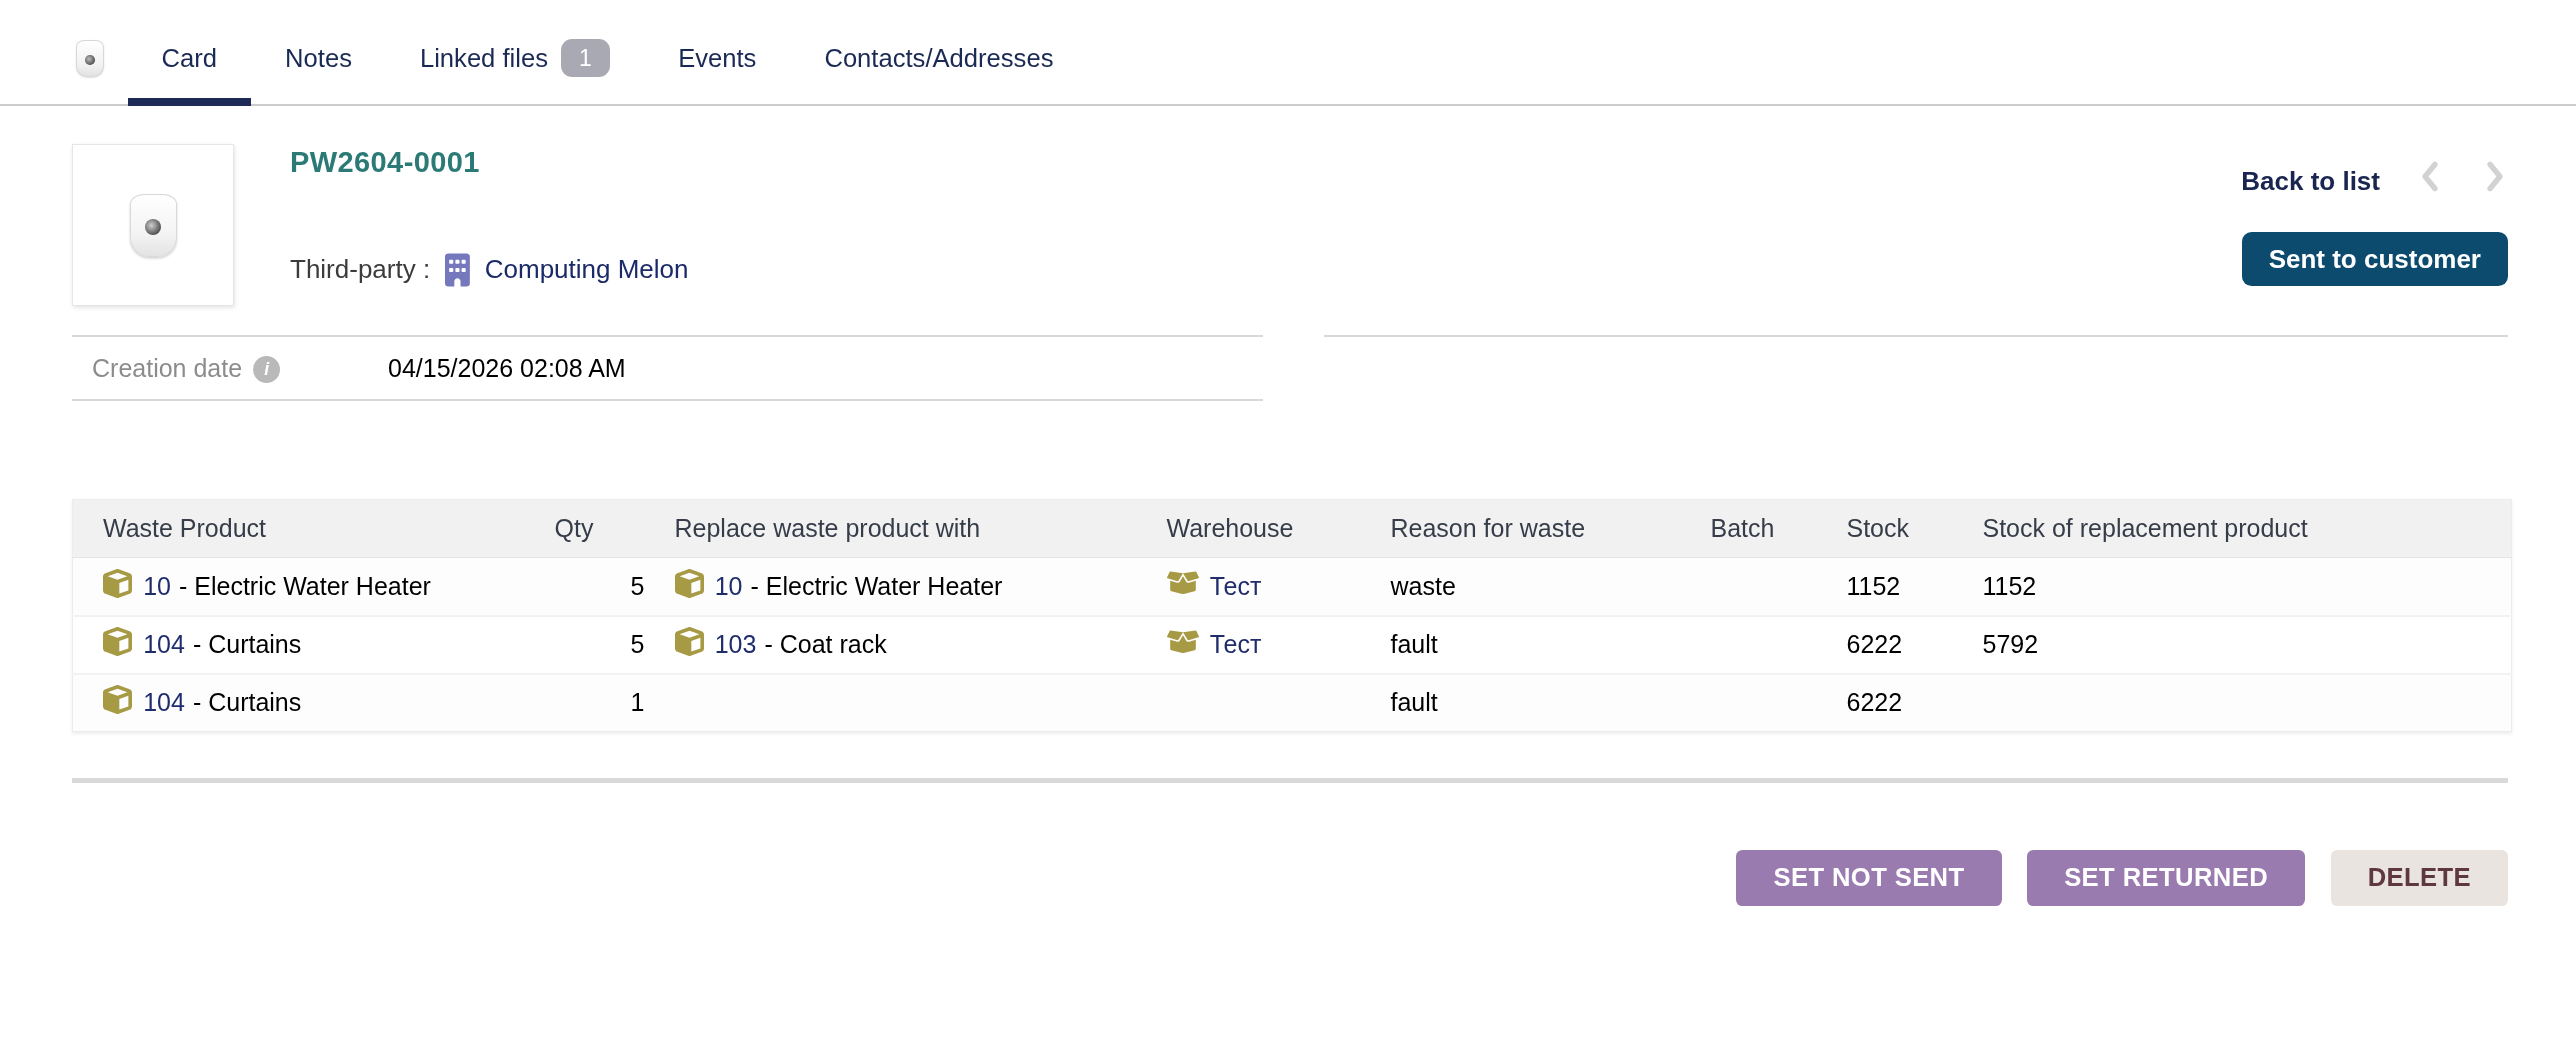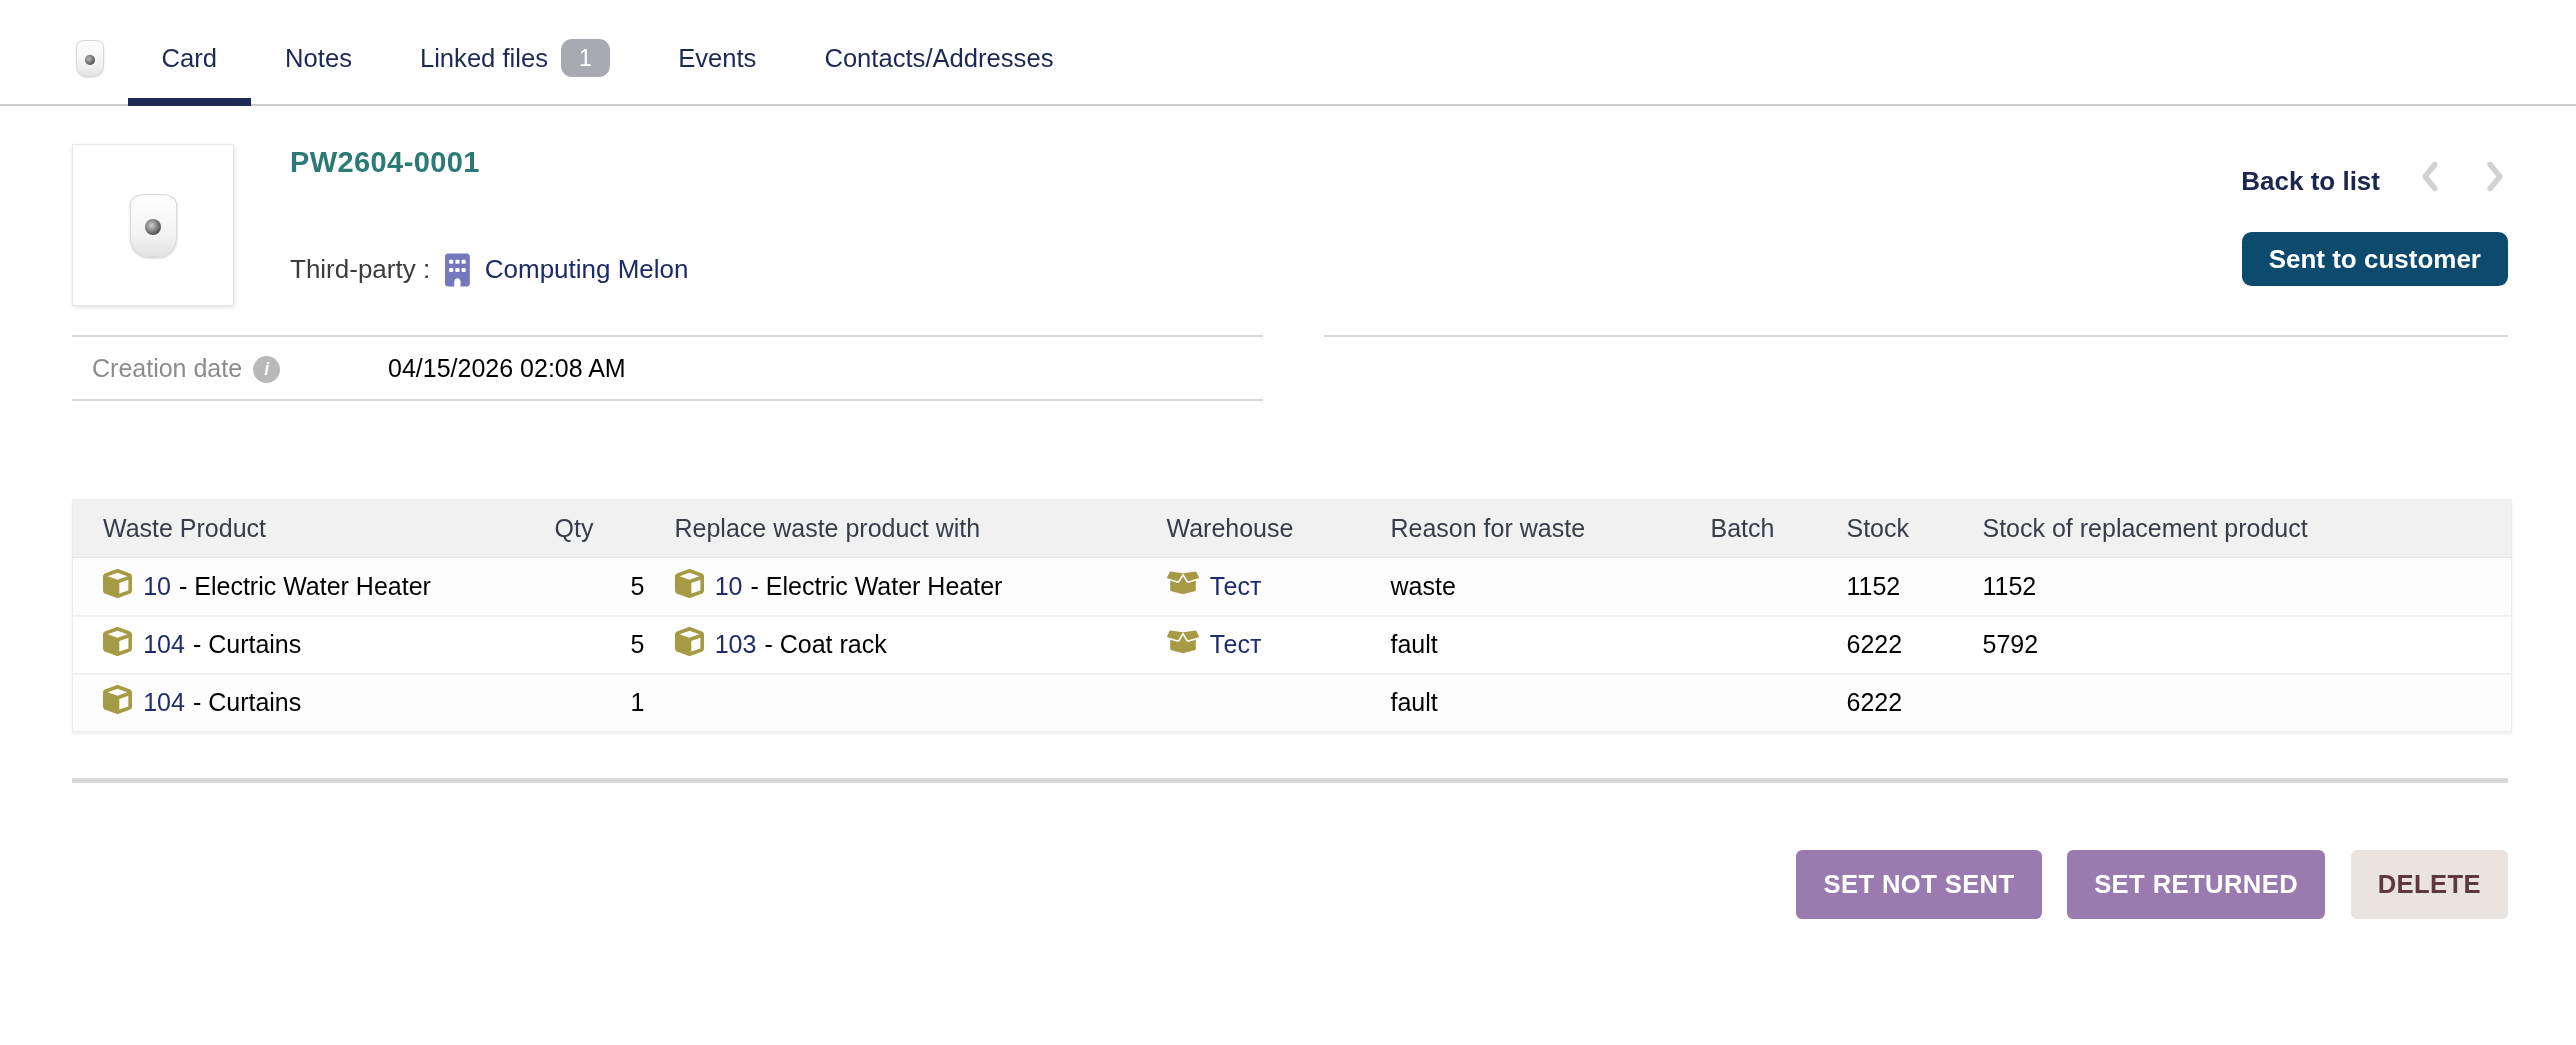--- a/index.html
+++ b/index.html
@@ -170,21 +170,21 @@
   
   .section-divider{
     margin:46px 68px 0 72px;height:4.8px;background:#d9d9d9;
   }
   .actions{
     display:flex;justify-content:flex-end;gap:25.6px;
     margin:67px 68px 0 0;
   }
   .btn{
     border:none;border-radius:6.4px;
-    height:69px;padding:0 27px;
+    height:56px;padding:0 37px;
     font-family:inherit;font-size:25.6px;font-weight:bold;
     letter-spacing:0.4px;cursor:pointer;
   }
   .btn.purple{background:#9a7bb0;color:#fff;}
   .btn.delete{background:#e9e4df;color:#5f383f;}
 </style>
 </head>
 <body>
 
 <div class="page">

